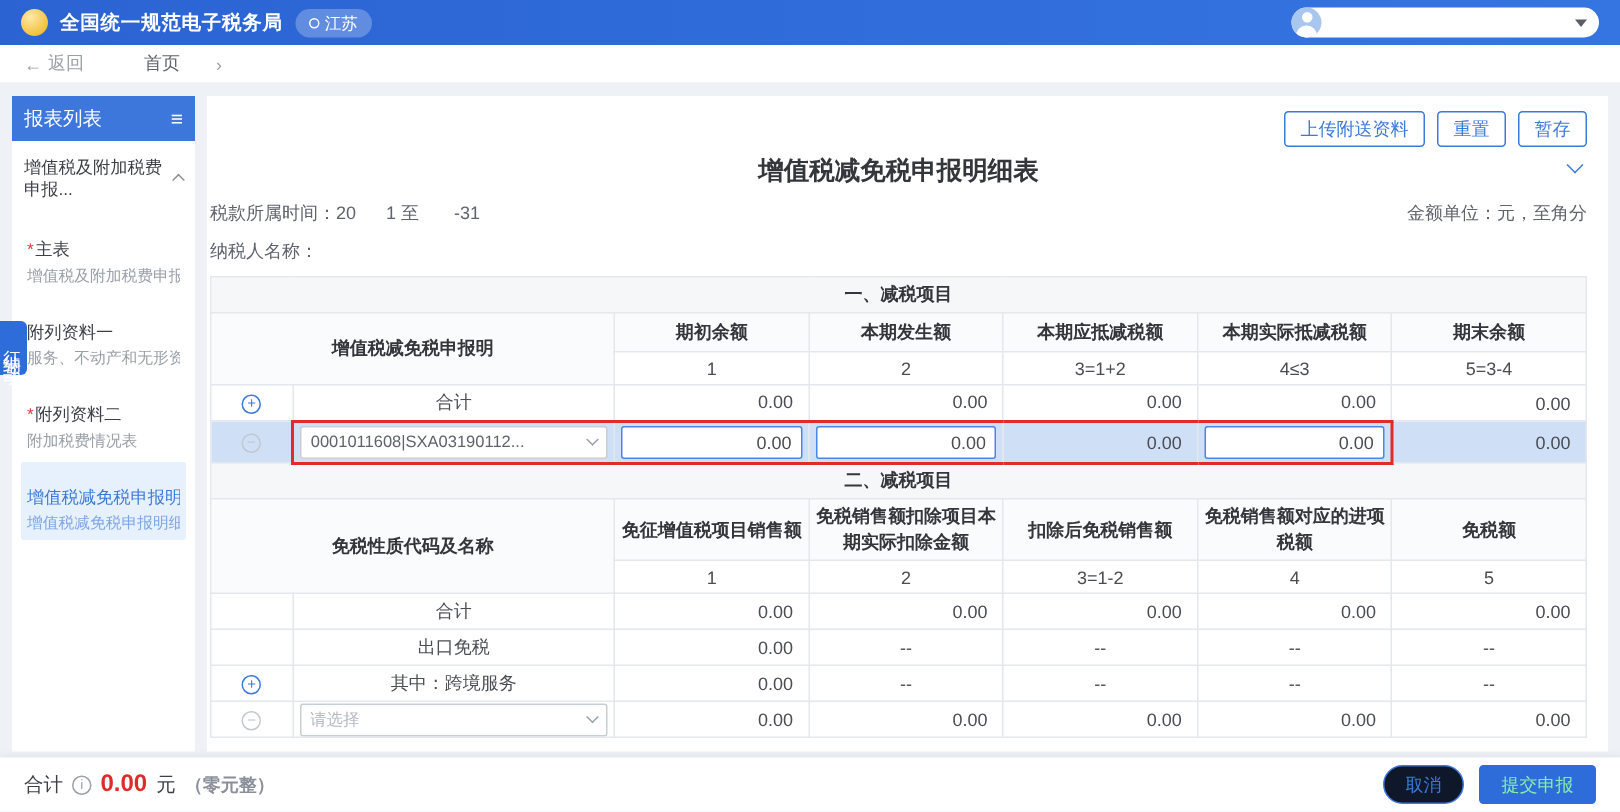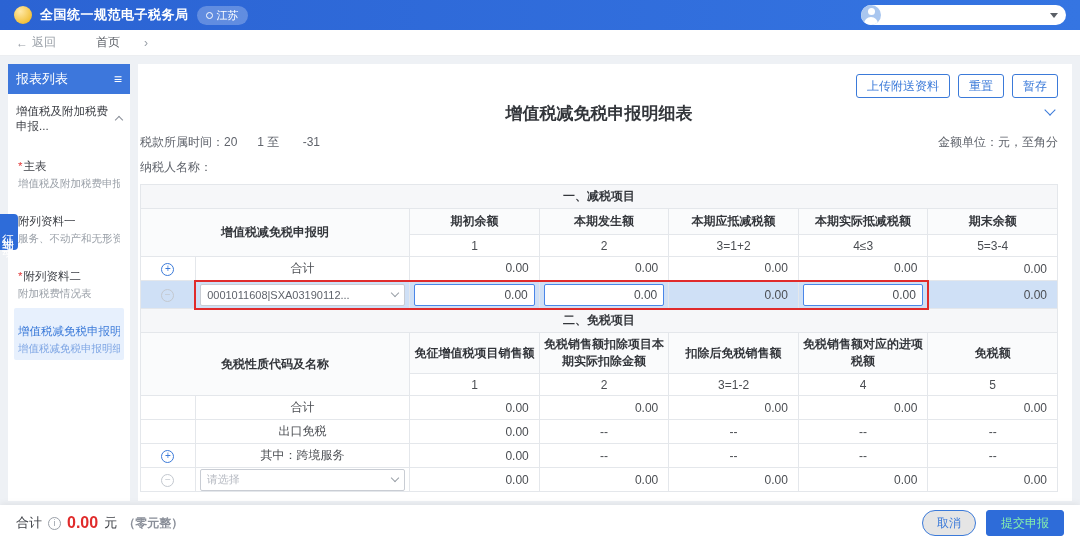--- a/index.html
+++ b/index.html
@@ -82,21 +82,21 @@
   .cell-input { width:calc(100% - 8px); margin:0 4px; height:22px; border:1px solid #4a86e8; border-radius:2px; text-align:right; padding:0 6px; font-size:12px; color:#4a4d52; background:#fff; display:block; }
 
   
   .page-footer { height:36px; background:#fff; display:flex; align-items:center; justify-content:space-between; padding:0 16px; box-shadow:0 -2px 6px rgba(0,0,0,.06); position:relative; z-index:6; }
   .footer-left { display:flex; align-items:center; gap:6px; font-size:13px; color:#3c3f45; }
   .info-icon { width:13px; height:13px; border:1px solid #9aa0a8; border-radius:50%; color:#9aa0a8; font-size:9px; display:inline-flex; align-items:center; justify-content:center; cursor:pointer; }
   .info-icon::before { content:"i"; }
   .total-value { color:#e02b2b; font-size:16px; font-weight:bold; }
   .words { color:#8a8f99; font-size:12px;font-weight:bold; }
   .footer-right { display:flex; gap:10px; }
-  .btn-cancel { height:26px; padding:0 14px; background:#e5e5e5; border:1px solid #3b7ad9; color:#3b7ad9; font-size:12px; border-radius:13px; cursor:pointer; }
+  .btn-cancel { height:26px; padding:0 14px; background:#0f172a; border:1px solid #3b7ad9; color:#3b7ad9; font-size:12px; border-radius:13px; cursor:pointer; }
   .btn-primary { height:26px; padding:0 14px; background:#2e6cd9; border:1px solid #2e6cd9; color:#86efac; font-size:12px; border-radius:3px; cursor:pointer; }
 </style>
 </head>
 <body>
 
 <header class="top-header">
   <div class="header-left">
     <span class="emblem"></span>
     <span class="app-title">全国统一规范电子税务局</span>
     <span class="region-badge">
@@ -230,21 +230,21 @@
               <input class="cell-input" value="0.00" style="">
             </td>
         <td class="b-tb num">0.00</td>
         <td class="b-tb b-r">
               <input class="cell-input" value="0.00" style="">
             </td>
         <td class="num">0.00</td>
       </tr>
 
       <tr class="section-row">
-        <td colspan="7">二、免税项目</td>
+        <td colspan="7">二、减税项目</td>
       </tr>
       <tr class="head-row">
         <td colspan="2" rowspan="2">免税性质代码及名称</td>
         <th>免征增值税项目销售额</th>
         <th>免税销售额扣除项目本期实际扣除金额</th>
         <th>扣除后免税销售额</th>
         <th>免税销售额对应的进项税额</th>
         <th>免税额</th>
       </tr>
       <tr class="sub-row">

